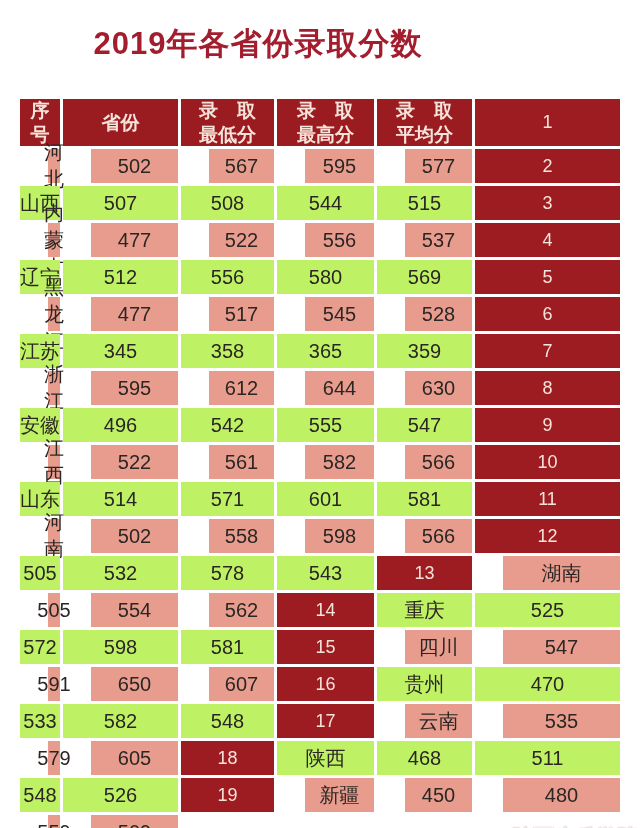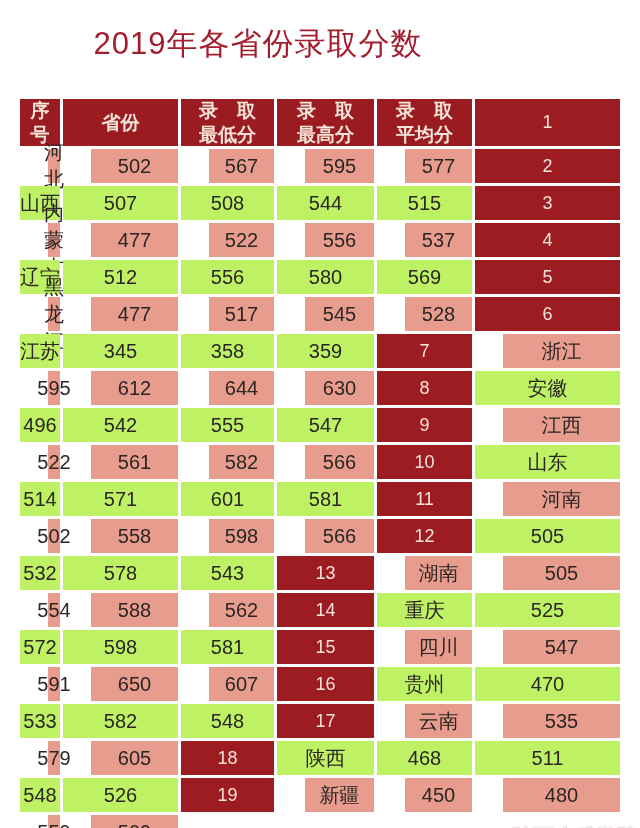--- a/index.html
+++ b/index.html
@@ -3,21 +3,21 @@
 <meta charset="utf-8">
 <style>
   html,body{margin:0;padding:0;}
   body{
     width:640px;height:828px;background:#ffffff;position:relative;overflow:hidden;
     font-family:"Liberation Sans","DejaVu Sans",sans-serif;
   }
   .page{width:640px;height:828px;position:relative;background:#ffffff;}
   .title{
     margin:26px 0 0 0;width:516px;text-align:center;
-    font-size:31px;font-weight:normal;color:#a21e2e;letter-spacing:1px;line-height:36px;
+    font-size:31px;font-weight:bold;color:#a21e2e;letter-spacing:1px;line-height:36px;
   }
   .grid{
     position:absolute;left:20px;top:73px;width:600px;
     display:grid;
     grid-template-columns:40px 115px 93px 97px 95px 1fr;
     grid-template-rows:47px;
     grid-auto-rows:34px;
     gap:3px;
   }
   .th{
@@ -85,20 +85,21 @@
       <div class="td idx">5</div>
       <div class="td odd">黑龙江</div>
       <div class="td odd">477</div>
       <div class="td odd">517</div>
       <div class="td odd">545</div>
       <div class="td odd">528</div>
       <div class="td idx">6</div>
       <div class="td even">江苏</div>
       <div class="td even">345</div>
       <div class="td even">358</div>
+      <div class="td even">365</div>
       <div class="td even">359</div>
       <div class="td idx">7</div>
       <div class="td odd">浙江</div>
       <div class="td odd">595</div>
       <div class="td odd">612</div>
       <div class="td odd">644</div>
       <div class="td odd">630</div>
       <div class="td idx">8</div>
       <div class="td even">安徽</div>
       <div class="td even">496</div>
@@ -125,21 +126,20 @@
       <div class="td odd">566</div>
       <div class="td idx">12</div>
       <div class="td even">505</div>
       <div class="td even">532</div>
       <div class="td even">578</div>
       <div class="td even">543</div>
       <div class="td idx">13</div>
       <div class="td odd">湖南</div>
       <div class="td odd">505</div>
       <div class="td odd">554</div>
-      <div class="td odd">588</div>
       <div class="td odd">562</div>
       <div class="td idx">14</div>
       <div class="td even">重庆</div>
       <div class="td even">525</div>
       <div class="td even">572</div>
       <div class="td even">598</div>
       <div class="td even">581</div>
       <div class="td idx">15</div>
       <div class="td odd">四川</div>
       <div class="td odd">547</div>

